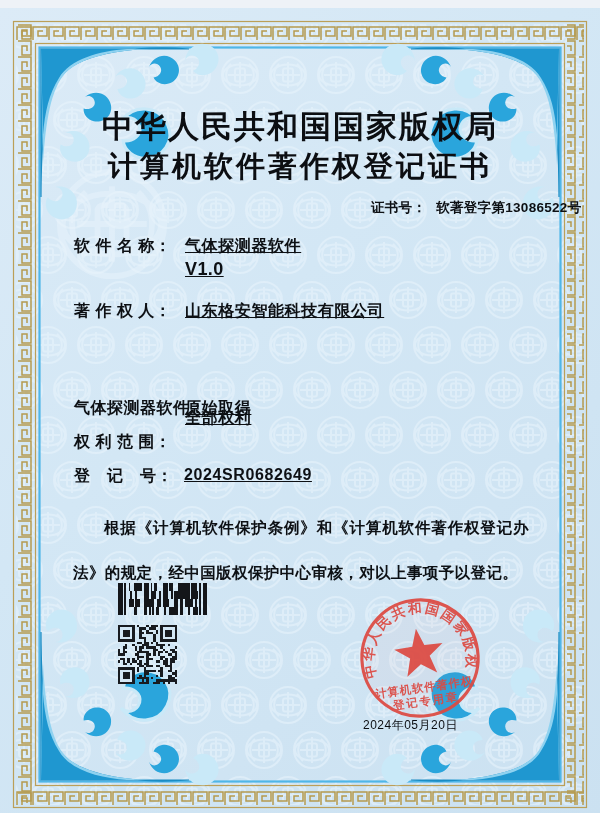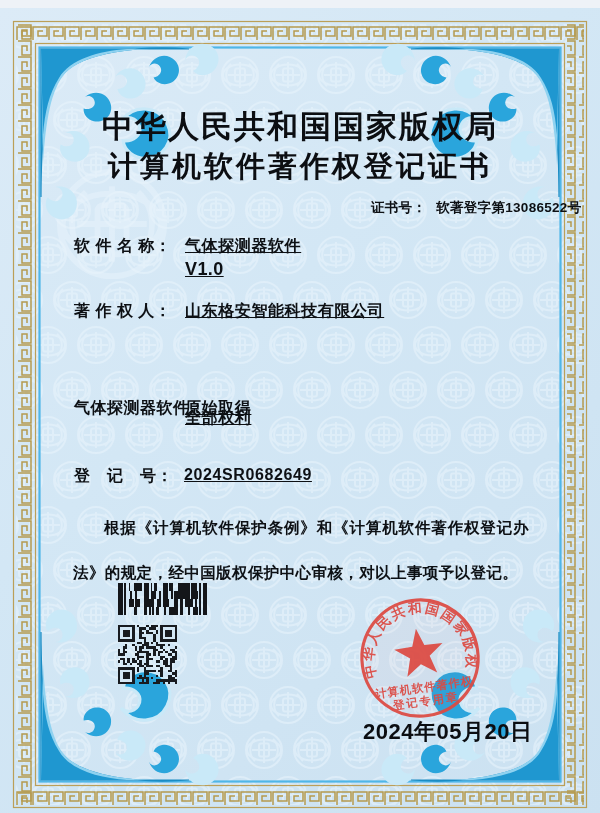--- a/index.html
+++ b/index.html
@@ -33,21 +33,21 @@
     left:73px;top:497px;width:456px;
     font-size:15.5px;font-weight:800;line-height:45px;letter-spacing:0.4px;
     text-indent:2em;text-align:justify;color:#0d1014;
   }
   .barcode{
     left:118px;top:575px;width:90px;height:32px;
   }
   .qr{left:118px;top:617px;width:59px;height:59px;}
   .seal{left:356px;top:586px;width:128px;height:130px;opacity:0.93;}
   .issue-date{
-    left:363px;top:709px;font-size:22px;font-weight:700;letter-spacing:0.5px;
+    left:363px;top:709px;font-size:12px;font-weight:400;letter-spacing:0.5px;
     color:#0b0d11;white-space:nowrap;
   }
 </style>
 </head>
 <body>
 
 <div class="page">
 
   <svg class="bg" aria-hidden="true">
     <defs>
@@ -116,20 +116,21 @@
   <div class="abs field-label" style="left:74px;top:228px">软 件 名 称：</div>
   <div class="abs field-value" style="left:185px;top:228px">气体探测器软件</div>
   <div class="abs field-value version" style="left:185px;top:251px">V1.0</div>
 
   <div class="abs field-label" style="left:74px;top:293px">著 作 权 人：</div>
   <div class="abs field-value" style="left:185px;top:293px">山东格安智能科技有限公司</div>
 
   <div class="abs field-label" style="left:74px;top:390px">气体探测器软件：</div>
   <div class="abs field-value" style="left:185px;top:390px">原始取得</div>
 
+  <div class="abs field-label" style="left:74px;top:424px">权 利 范 围：</div>
   <div class="abs field-value" style="left:185px;top:400px">全部权利</div>
 
   <div class="abs field-label" style="left:74px;top:458px">登　记　号：</div>
   <div class="abs field-value" style="left:184px;top:458px">2024SR0682649</div>
 
   <div class="abs statement">根据《计算机软件保护条例》和《计算机软件著作权登记办法》的规定，经中国版权保护中心审核，对以上事项予以登记。</div>
 
   <svg class="abs barcode" viewBox="0 0 90 32" shape-rendering="crispEdges">
       <rect x="0" y="0" width="4.6" height="32" fill="#14161a"></rect>
       <rect x="6.4" y="0" width="1.8" height="32" fill="#14161a"></rect>

